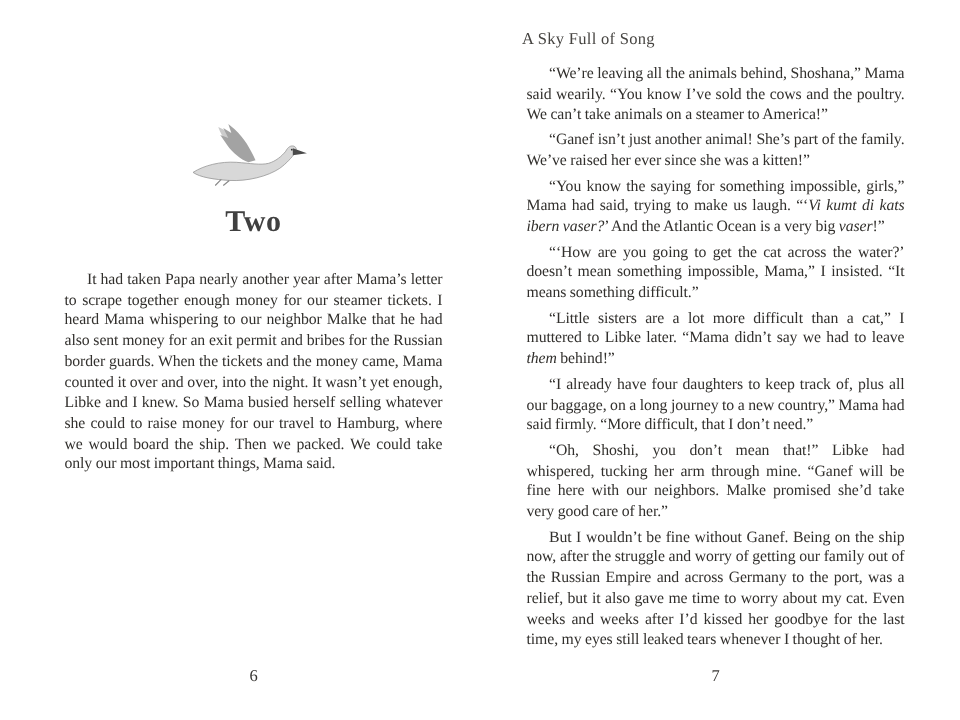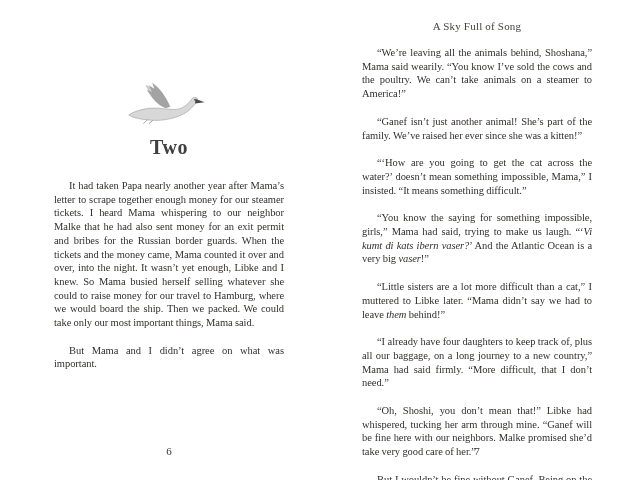--- a/index.html
+++ b/index.html
@@ -23,39 +23,39 @@
   .chapter-title {
     font-size: 20px;
     font-weight: bold;
     color: #404040;
     letter-spacing: 0.5px;
     line-height: 34px;
     margin-top: 1px;
   }
 
   .running-header {
-    text-align: center;
+    text-align: left;
     font-size: 11px;
     color: #464441;
     padding-top: 20px;
     letter-spacing: 0.2px;
     font-family: Liberation Serif, serif;
   }
 
   .body-text {
     font-size: 10.5px;
     line-height: 13.7px;
     text-align: justify;
     letter-spacing: -0.06px;
     word-spacing: -0.2px;
   }
   .page-left  .body-text { margin-top: 15px; }
   .page-right .body-text { margin-top: 11px; }
 
-  .body-text p { margin: 14px; }
+  .body-text p { margin: 3px; }
   .body-text p.indent { text-indent: 15px; }
 
   .page-number {
     position: absolute;
     bottom: 23px; left: 0;
     width: 100%;
     text-align: center;
     font-size: 11px;
     color: #383633;
   }
@@ -80,35 +80,34 @@
 
         <circle cx="103" cy="26.5" r="0.9" fill="#333333"></circle>
 
         <path d="M33,56 L27,62 M41,57 L35,62" stroke="#8a8a8a" stroke-width="1.2" fill="none"></path>
       </svg>
       <div class="chapter-title">Two</div>
     </div>
 
     <div class="body-text">
         <p class="indent"><span>It had taken Papa nearly another year after Mama’s letter to scrape together enough money for our steamer tickets. I heard Mama whispering to our neighbor Malke that he had also sent money for an exit permit and bribes for the Russian border guards. When the tickets and the money came, Mama counted it over and over, into the night. It wasn’t yet enough, Libke and I knew. So Mama busied herself selling whatever she could to raise money for our travel to Hamburg, where we would board the ship. Then we packed. We could take only our most important things, Mama said.</span></p>
-        <p class="indent"><span>But Mama and I didn’t agree on what was important.</span></p>
       </div>
 
     <div class="page-number">6</div>
   </div>
 
   <div class="page page-right">
 
     <div class="running-header">A Sky Full of Song</div>
 
     <div class="body-text">
         <p class="indent"><span>“We’re leaving all the animals behind, Shoshana,” Mama said wearily. “You know I’ve sold the cows and the poultry. We can’t take animals on a steamer to America!”</span></p>
         <p class="indent"><span>“Ganef isn’t just another animal! She’s part of the family. We’ve raised her ever since she was a kitten!”</span></p>
+        <p class="indent"><span>“You know the saying for something impossible, girls,” Mama had said, trying to make us laugh. “‘</span><i>Vi kumt di kats ibern vaser?</i><span>’ And the Atlantic Ocean is a very big </span><i>vaser</i><span>!”</span></p>
         <p class="indent"><span>“‘How are you going to get the cat across the water?’ doesn’t mean something impossible, Mama,” I insisted. “It means something difficult.”</span></p>
-        <p class="indent"><span>“You know the saying for something impossible, girls,” Mama had said, trying to make us laugh. “‘</span><i>Vi kumt di kats ibern vaser?</i><span>’ And the Atlantic Ocean is a very big </span><i>vaser</i><span>!”</span></p>
         <p class="indent"><span>“Little sisters are a lot more difficult than a cat,” I muttered to Libke later. “Mama didn’t say we had to leave </span><i>them</i><span> behind!”</span></p>
         <p class="indent"><span>“I already have four daughters to keep track of, plus all our baggage, on a long journey to a new country,” Mama had said firmly. “More difficult, that I don’t need.”</span></p>
         <p class="indent"><span>“Oh, Shoshi, you don’t mean that!” Libke had whispered, tucking her arm through mine. “Ganef will be fine here with our neighbors. Malke promised she’d take very good care of her.”</span></p>
         <p class="indent"><span>But I wouldn’t be fine without Ganef. Being on the ship now, after the struggle and worry of getting our family out of the Russian Empire and across Germany to the port, was a relief, but it also gave me time to worry about my cat. Even weeks and weeks after I’d kissed her goodbye for the last time, my eyes still leaked tears whenever I thought of her.</span></p>
       </div>
 
     <div class="page-number">7</div>
   </div>
 
 </div>

